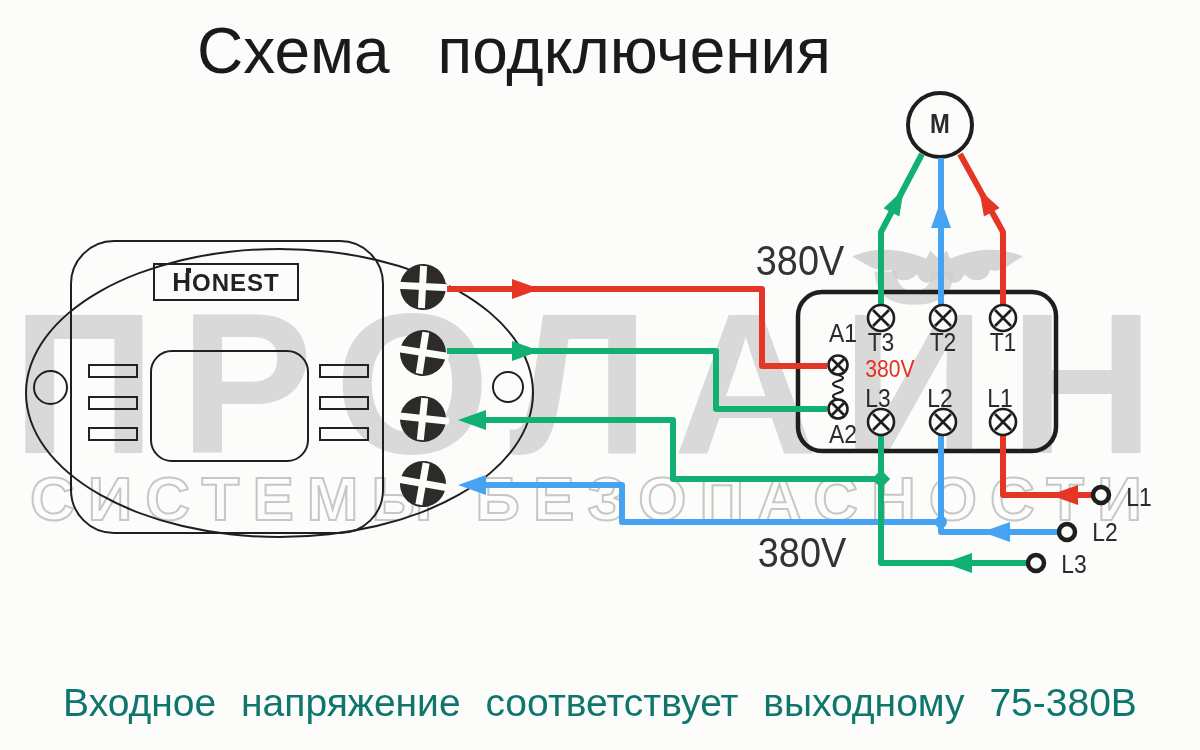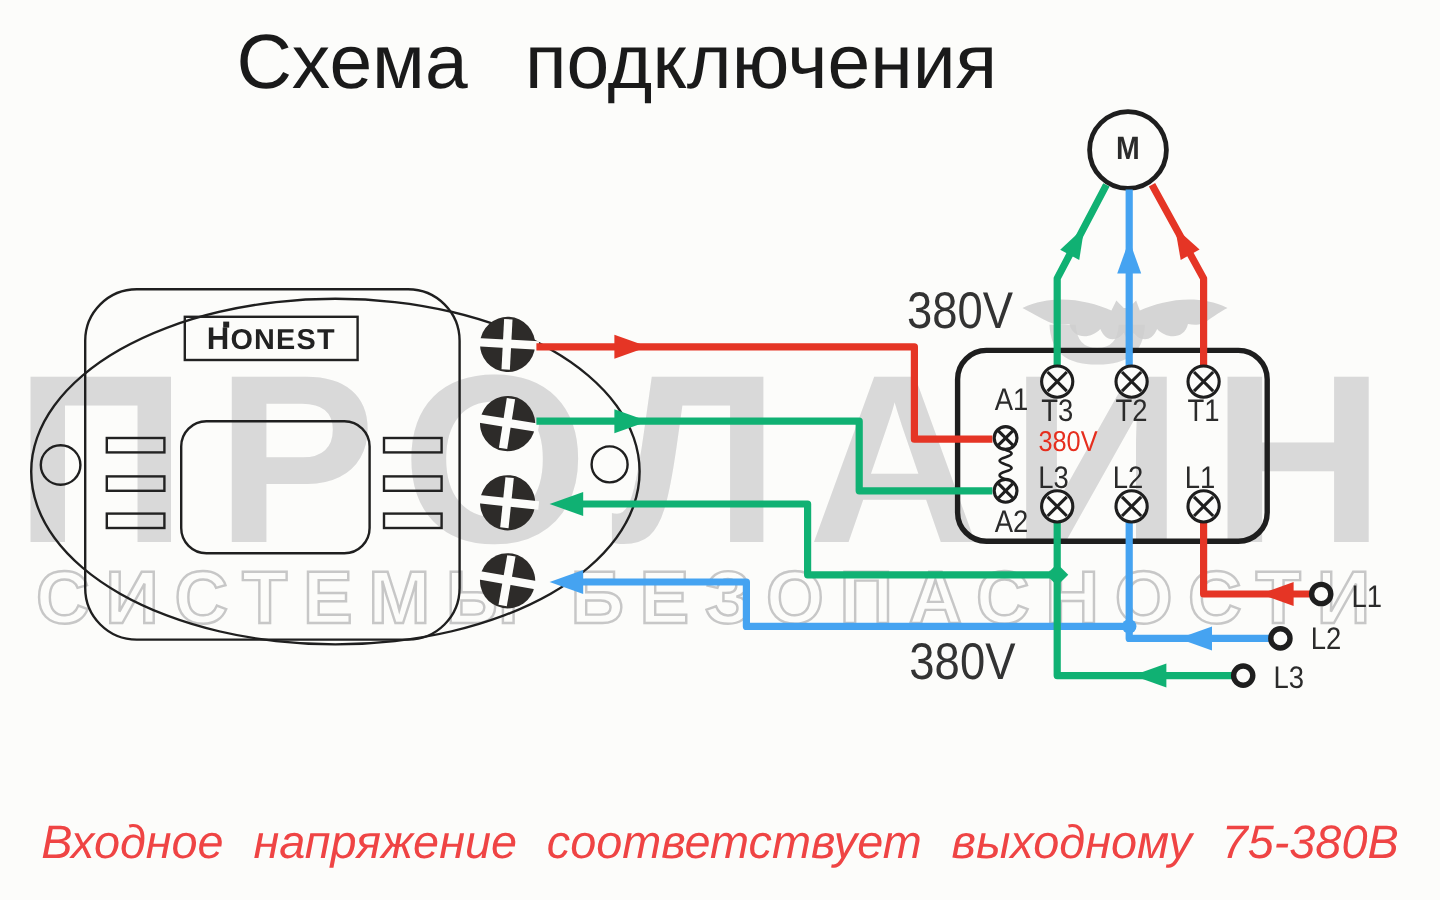--- a/index.html
+++ b/index.html
@@ -20,21 +20,21 @@
   }
   .wm-bat{position:absolute;left:850px;top:242px;width:175px;height:54px;z-index:1;opacity:.85;}
   
   .title{
     position:absolute;left:0;top:14px;width:1028px;text-align:center;
     font-size:64px;font-weight:400;color:#1a1a1a;word-spacing:30px;letter-spacing:0;
     z-index:6;
   }
   .note{
     position:absolute;left:0;top:681px;width:1200px;text-align:center;
-    font-size:39px;color:#ef4444;word-spacing:14px;z-index:6;font-style:italic;
+    font-size:39px;color:#0f766e;word-spacing:14px;z-index:6;
   }
   
   .dev{position:absolute;border:2.5px solid #1f1f1f;z-index:2;background:transparent;}
   .dev-ellipse{left:25px;top:248px;width:505px;height:286px;border-radius:50%;}
   .dev-face{left:70px;top:240px;width:310px;height:290px;border-radius:44px;}
   .dev-inner{left:150px;top:350px;width:155px;height:108px;border-radius:22px;}
   .logo-box{
     position:absolute;left:153px;top:263px;width:142px;height:34px;border:2.5px solid #222;
     z-index:2;display:flex;align-items:center;justify-content:center;
   }

